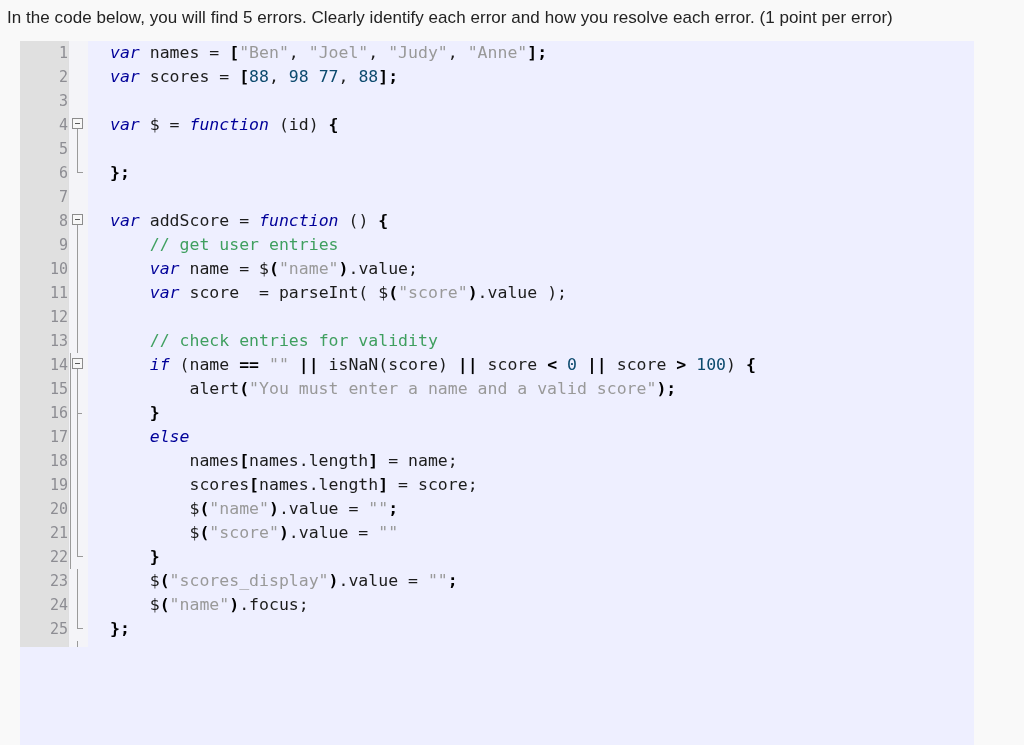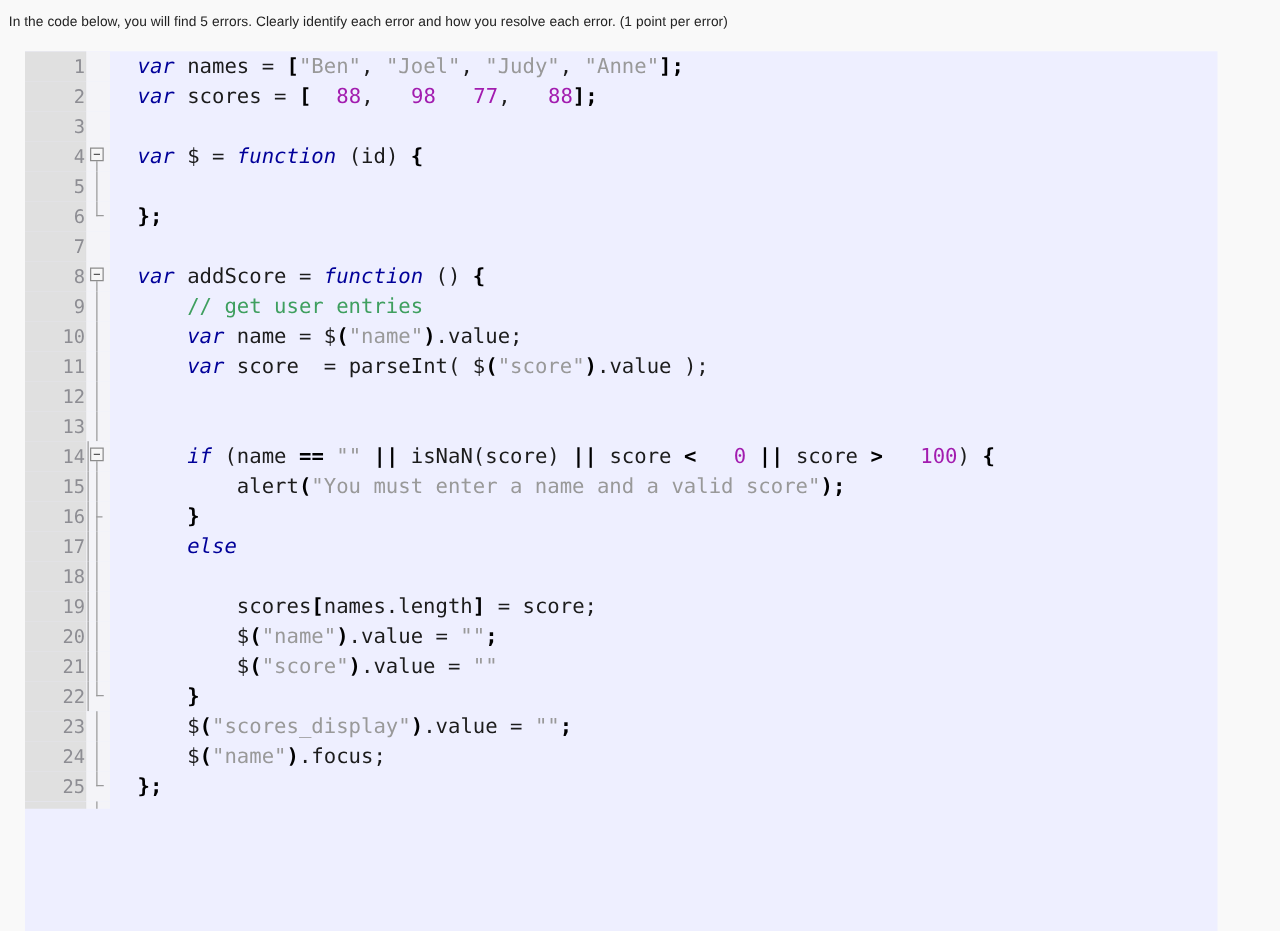--- a/index.html
+++ b/index.html
@@ -11,21 +11,21 @@
   body {
     width: 1024px;
     height: 745px;
     overflow: hidden;
     font-family: "Liberation Sans", sans-serif;
     color: #1a1a1a;
   }
 
   
   #question-prompt {
-    font-size: 11px;
+    font-size: 17px;
     line-height: 18px;
     color: #232323;
     padding: 9px 0 0 7px;
     white-space: nowrap;
     letter-spacing: 0.05px;
   }
 
   
   #code-viewer {
     position: absolute;
@@ -140,21 +140,21 @@
     font-size: 16.5px;
     line-height: 24px;
     color: #1c1c1c;
     padding-left: 22px;
     box-sizing: border-box;
   }
 
   
   .tok-kw      { color: #000099; font-weight: normal; font-style: italic; }
   .tok-str     { color: #999999; }
-  .tok-num     { color: #a21caf; margin-left: 20px; }
+  .tok-num     { color: #0c4a6e; }
   .tok-com     { color: #3f9f5f; }
   .tok-punct   { color: #000000; font-weight: bold; }
   .tok-plain   { color: #1c1c1c; }
 
   
   .clipped {
     height: 6px;
     overflow: hidden;
   }
 </style>
@@ -169,26 +169,26 @@
     <div class="code-row"><div class="gutter-num">3</div><div class="gutter-fold"></div><div class="code-text"></div></div>
     <div class="code-row"><div class="gutter-num">4</div><div class="gutter-fold"><div class="fold-line half-top" style="left: 9px;"></div><div class="fold-box"></div></div><div class="code-text"><span class="tok-kw">var</span><span class="tok-plain"> $ = </span><span class="tok-kw">function</span><span class="tok-plain"> (id) </span><span class="tok-punct">{</span></div></div>
     <div class="code-row"><div class="gutter-num">5</div><div class="gutter-fold"><div class="fold-line"></div></div></div>
     <div class="code-row"><div class="gutter-num">6</div><div class="gutter-fold"><div class="fold-line half-bot"></div><div class="fold-foot"></div></div><div class="code-text"><span class="tok-punct">};</span></div></div>
     <div class="code-row"><div class="gutter-num">7</div><div class="gutter-fold"></div><div class="code-text"></div></div>
     <div class="code-row"><div class="gutter-num">8</div><div class="gutter-fold"><div class="fold-line half-top" style="left: 9px;"></div><div class="fold-box"></div></div><div class="code-text"><span class="tok-kw">var</span><span class="tok-plain"> addScore = </span><span class="tok-kw">function</span><span class="tok-plain"> () </span><span class="tok-punct">{</span></div></div>
     <div class="code-row"><div class="gutter-num">9</div><div class="gutter-fold"><div class="fold-line"></div></div><div class="code-text"><span class="tok-plain">    </span><span class="tok-com">// get user entries</span></div></div>
     <div class="code-row"><div class="gutter-num">10</div><div class="gutter-fold"><div class="fold-line"></div></div><div class="code-text"><span class="tok-plain">    </span><span class="tok-kw">var</span><span class="tok-plain"> name = $</span><span class="tok-punct">(</span><span class="tok-str">"name"</span><span class="tok-punct">)</span><span class="tok-plain">.value;</span></div></div>
     <div class="code-row"><div class="gutter-num">11</div><div class="gutter-fold"><div class="fold-line"></div></div><div class="code-text"><span class="tok-plain">    </span><span class="tok-kw">var</span><span class="tok-plain"> score  = parseInt( $</span><span class="tok-punct">(</span><span class="tok-str">"score"</span><span class="tok-punct">)</span><span class="tok-plain">.value );</span></div></div>
     <div class="code-row"><div class="gutter-num">12</div><div class="gutter-fold"><div class="fold-line"></div></div><div class="code-text"></div></div>
-    <div class="code-row"><div class="gutter-num">13</div><div class="gutter-fold"><div class="fold-line"></div></div></div>
+    <div class="code-row"><div class="gutter-num">13</div><div class="gutter-fold"><div class="fold-line"></div></div><div class="code-text"><span class="tok-plain">    </span><span class="tok-com">// check entries for validity</span></div></div>
     <div class="code-row"><div class="gutter-num">14</div><div class="gutter-fold"><div class="fold-line" style="left: 2px;"></div><div class="fold-line half-top" style="left: 9px;"></div><div class="fold-box"></div></div><div class="code-text"><span class="tok-plain">    </span><span class="tok-kw">if</span><span class="tok-plain"> (name </span><span class="tok-punct">==</span><span class="tok-plain"> </span><span class="tok-str">""</span><span class="tok-plain"> </span><span class="tok-punct">||</span><span class="tok-plain"> isNaN(score) </span><span class="tok-punct">||</span><span class="tok-plain"> score </span><span class="tok-punct">&lt;</span><span class="tok-plain"> </span><span class="tok-num">0</span><span class="tok-plain"> </span><span class="tok-punct">||</span><span class="tok-plain"> score </span><span class="tok-punct">&gt;</span><span class="tok-plain"> </span><span class="tok-num">100</span><span class="tok-plain">) </span><span class="tok-punct">{</span></div></div>
     <div class="code-row"><div class="gutter-num">15</div><div class="gutter-fold"><div class="fold-line" style="left: 2px;"></div><div class="fold-line"></div></div><div class="code-text"><span class="tok-plain">        alert</span><span class="tok-punct">(</span><span class="tok-str">"You must enter a name and a valid score"</span><span class="tok-punct">)</span><span class="tok-punct">;</span></div></div>
     <div class="code-row"><div class="gutter-num">16</div><div class="gutter-fold"><div class="fold-line" style="left: 2px;"></div><div class="fold-line"></div><div class="fold-tick"></div></div><div class="code-text"><span class="tok-plain">    </span><span class="tok-punct">}</span></div></div>
     <div class="code-row"><div class="gutter-num">17</div><div class="gutter-fold"><div class="fold-line" style="left: 2px;"></div><div class="fold-line"></div></div><div class="code-text"><span class="tok-plain">    </span><span class="tok-kw">else</span></div></div>
-    <div class="code-row"><div class="gutter-num">18</div><div class="gutter-fold"><div class="fold-line" style="left: 2px;"></div><div class="fold-line"></div></div></div>
+    <div class="code-row"><div class="gutter-num">18</div><div class="gutter-fold"><div class="fold-line" style="left: 2px;"></div><div class="fold-line"></div></div><div class="code-text"><span class="tok-plain">        names</span><span class="tok-punct">[</span><span class="tok-plain">names.length</span><span class="tok-punct">]</span><span class="tok-plain"> = name;</span></div></div>
     <div class="code-row"><div class="gutter-num">19</div><div class="gutter-fold"><div class="fold-line" style="left: 2px;"></div><div class="fold-line"></div></div><div class="code-text"><span class="tok-plain">        scores</span><span class="tok-punct">[</span><span class="tok-plain">names.length</span><span class="tok-punct">]</span><span class="tok-plain"> = score;</span></div></div>
     <div class="code-row"><div class="gutter-num">20</div><div class="gutter-fold"><div class="fold-line" style="left: 2px;"></div><div class="fold-line"></div></div><div class="code-text"><span class="tok-plain">        $</span><span class="tok-punct">(</span><span class="tok-str">"name"</span><span class="tok-punct">)</span><span class="tok-plain">.value = </span><span class="tok-str">""</span><span class="tok-punct">;</span></div></div>
     <div class="code-row"><div class="gutter-num">21</div><div class="gutter-fold"><div class="fold-line" style="left: 2px;"></div><div class="fold-line"></div></div><div class="code-text"><span class="tok-plain">        $</span><span class="tok-punct">(</span><span class="tok-str">"score"</span><span class="tok-punct">)</span><span class="tok-plain">.value = </span><span class="tok-str">""</span></div></div>
     <div class="code-row"><div class="gutter-num">22</div><div class="gutter-fold"><div class="fold-line" style="left: 2px;"></div><div class="fold-line half-bot"></div><div class="fold-foot"></div></div><div class="code-text"><span class="tok-plain">    </span><span class="tok-punct">}</span></div></div>
     <div class="code-row"><div class="gutter-num">23</div><div class="gutter-fold"><div class="fold-line"></div></div><div class="code-text"><span class="tok-plain">    $</span><span class="tok-punct">(</span><span class="tok-str">"scores_display"</span><span class="tok-punct">)</span><span class="tok-plain">.value = </span><span class="tok-str">""</span><span class="tok-punct">;</span></div></div>
     <div class="code-row"><div class="gutter-num">24</div><div class="gutter-fold"><div class="fold-line"></div></div><div class="code-text"><span class="tok-plain">    $</span><span class="tok-punct">(</span><span class="tok-str">"name"</span><span class="tok-punct">)</span><span class="tok-plain">.focus;</span></div></div>
     <div class="code-row"><div class="gutter-num">25</div><div class="gutter-fold"><div class="fold-line half-bot"></div><div class="fold-foot"></div></div><div class="code-text"><span class="tok-punct">};</span></div></div>
     <div class="code-row clipped"><div class="gutter-num"></div><div class="gutter-fold"><div class="fold-line"></div></div></div>
   </div>
 

